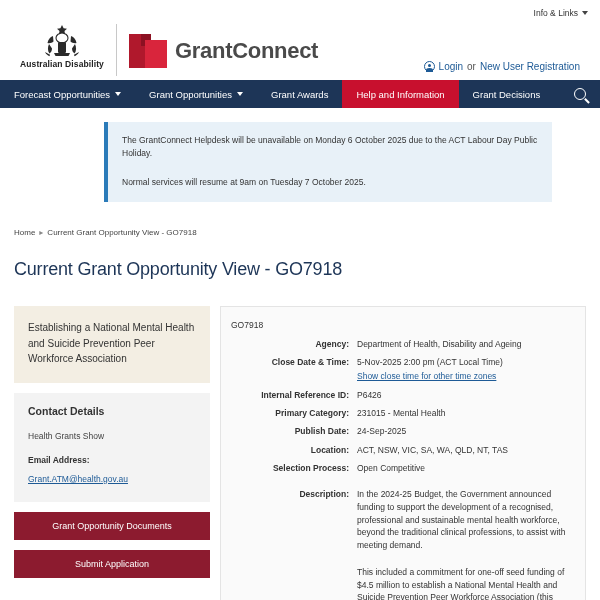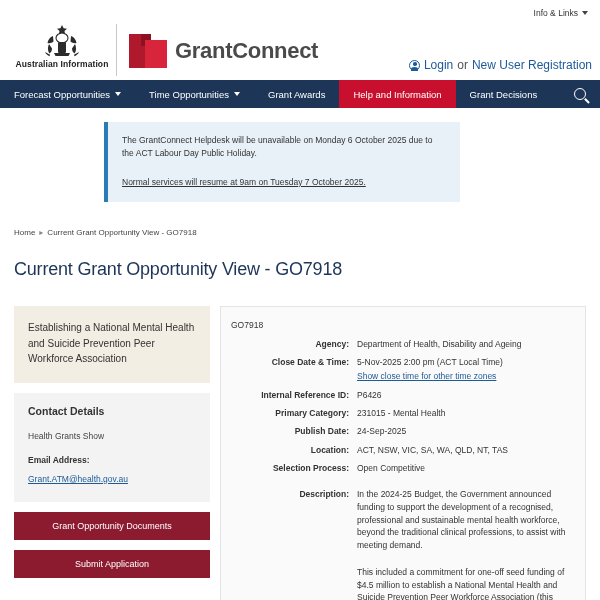--- a/index.html
+++ b/index.html
@@ -98,25 +98,25 @@
     font-size: 22px;
     font-weight: bold;
     color: #3d3d3d;
     letter-spacing: -0.3px;
   }
   .brand-text .grant { color: #4a4a4a; }
   .brand-text .connect { color: #4a4a4a; }
 
   .masthead-right {
     position: absolute;
-    right: 8px;
+    right: 20px;
     bottom: 8px;
     display: flex;
     align-items: center;
-    font-size: 12px;
+    font-size: 10px;
     gap: 4px;
   }
   .user-icon {
     width: 11px; height: 11px;
     border: 1px solid #1d5a96;
     border-radius: 50%;
     position: relative;
     display: inline-block;
   }
   .user-icon::before {
@@ -187,30 +187,30 @@
     background: #ffffff;
     transform: rotate(-45deg);
     left: 11px; top: 9px;
   }
 
   
   .alert-wrap {
     padding: 14px 0 0 104px;
   }
   .alert {
-    width: 356px;
+    width: 448px;
     background: #e8f1f8;
     border-left: 4px solid #2b7bb9;
     padding: 12px 14px 14px 14px;
     font-size: 8.5px;
     line-height: 1.5;
     color: #333;
   }
   .alert p { margin: 0 0 16px 0; }
-  .alert p:last-child { margin-bottom: 0; text-decoration: underline; }
+  .alert p:last-child { margin-bottom: 0; }
 
   
   .breadcrumb {
     padding: 26px 0 0 14px;
     font-size: 8px;
     color: #444;
     display: flex;
     align-items: center;
     gap: 4px;
   }
@@ -344,21 +344,21 @@
             <path d="M32 12 c3 1 5 4 5.5 7 c-2 0.5 -4.5 0 -6-1.5 z"></path>
             <path d="M10 20 c-1.5 3 -1.5 7 0.5 9.5 c1.5 -1 2.5 -3 2.5 -5 z"></path>
             <path d="M36 20 c1.5 3 1.5 7 -0.5 9.5 c-1.5 -1 -2.5 -3 -2.5 -5 z"></path>
             <rect x="19" y="18" width="8" height="11" rx="1.2"></rect>
             <path d="M15 29 h16 l-1.5 3 h-13z"></path>
             <path d="M6 28 c1 2 2.5 3.5 4.5 4.2 l0.5 -1.5 z"></path>
             <path d="M40 28 c-1 2 -2.5 3.5 -4.5 4.2 l-0.5 -1.5 z"></path>
           </g>
         </svg>
       </div>
-      <div class="gov-text">Australian Information</div>
+      <div class="gov-text">Australian Disability</div>
     </div>
     <div class="vdivider"></div>
     <div class="brand">
       <div class="brand-mark">
         <div class="sq1"></div>
         <div class="sq3"></div>
         <div class="sq2"></div>
       </div>
       <div class="brand-text">
         <span class="grant">Grant</span><span class="connect">Connect</span>
@@ -371,21 +371,21 @@
       <a class="link-blue">New User Registration</a>
     </div>
   </div>
 
   <div class="navbar">
     <div class="nav-item">
       <span>Forecast Opportunities</span>
       <span class="nav-caret"></span>
     </div>
     <div class="nav-item">
-      <span>Time Opportunities</span>
+      <span>Grant Opportunities</span>
       <span class="nav-caret"></span>
     </div>
     <div class="nav-item">
       <span>Grant Awards</span>
     </div>
     <div class="nav-item help">
       <span>Help and Information</span>
     </div>
     <div class="nav-item">
       <span>Grant Decisions</span>

